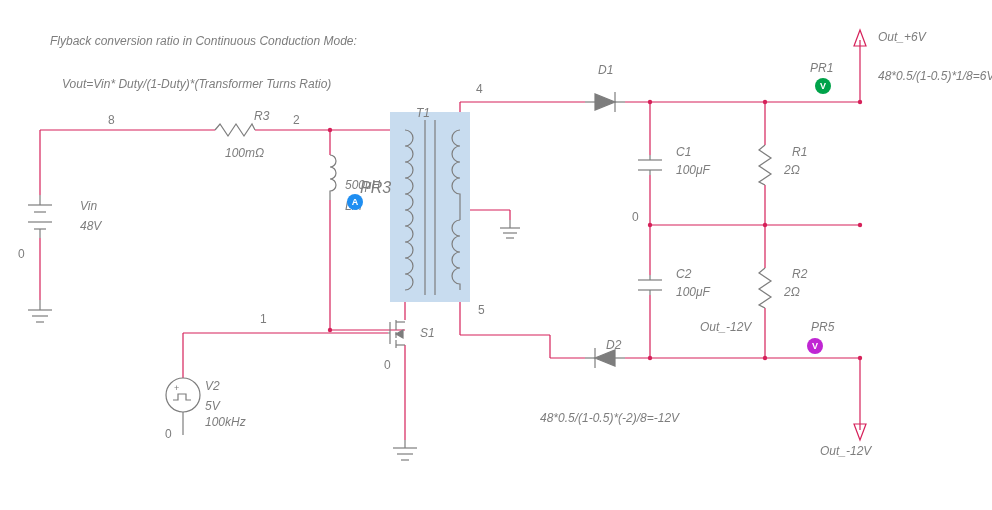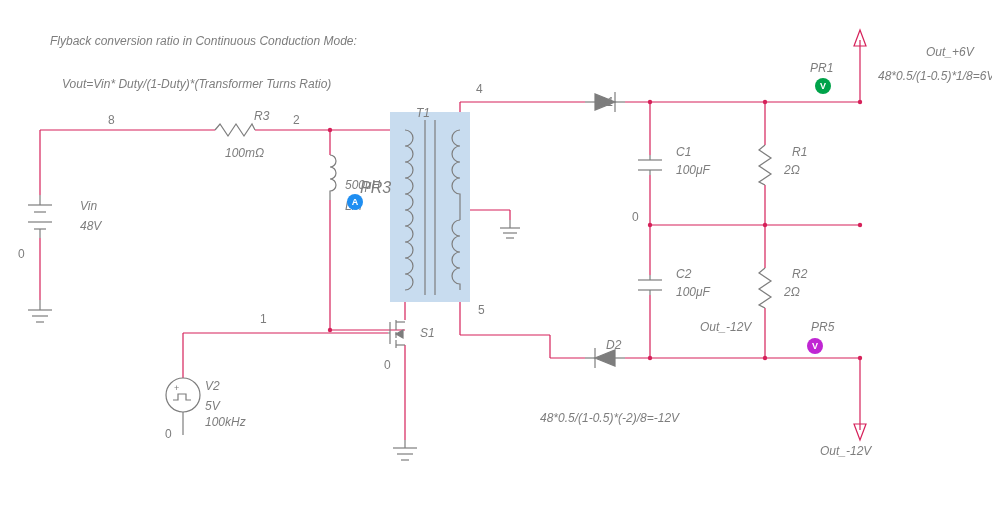--- a/index.html
+++ b/index.html
@@ -229,21 +229,21 @@
 
   <g>
     <path class="comp" d="M765 268 L759 273 L771 281 L759 289 L771 297 L759 305 L765 308"></path>
   </g>
 
 </svg>
 
 <div class="label" style="left:50px; top:33px;">Flyback conversion ratio in Continuous Conduction Mode:</div>
 <div class="label" style="left:62px; top:49px;margin-top:27px;">Vout=Vin* Duty/(1-Duty)*(Transformer Turns Ratio)</div>
 
-<div class="label" style="left:878px; top:44px;margin-left:48px;">Out_+6V</div>
+<div class="label" style="left:878px; top:29px;">Out_+6V</div>
 <div class="label" style="left:878px; top:68px;">48*0.5/(1-0.5)*1/8=6V</div>
 
 <div class="label" style="left:540px; top:410px;">48*0.5/(1-0.5)*(-2)/8=-12V</div>
 <div class="label" style="left:820px; top:443px;">Out_-12V</div>
 <div class="label" style="left:700px; top:319px;">Out_-12V</div>
 
 <div class="label" style="left:80px; top:198px;">Vin</div>
 <div class="label" style="left:80px; top:218px;">48V</div>
 
 <div class="label" style="left:230px; top:108px;margin-left:24px;">R3</div>
@@ -253,21 +253,21 @@
 <div class="label" style="left:345px; top:177px;">500μH</div>
 <div class="label" style="left:360px; top:177px; font-size:16px;">PR3</div>
 
 <div class="label" style="left:416px; top:105px;">T1</div>
 <div class="label" style="left:420px; top:325px;">S1</div>
 
 <div class="label" style="left:205px; top:378px;">V2</div>
 <div class="label" style="left:205px; top:398px;">5V</div>
 <div class="label" style="left:205px; top:414px;">100kHz</div>
 
-<div class="label" style="left:598px; top:62px;margin-top:32px;">D1</div>
+<div class="label" style="left:598px; top:62px;">D1</div>
 <div class="label" style="left:606px; top:337px;">D2</div>
 
 <div class="label" style="left:676px; top:144px;">C1</div>
 <div class="label" style="left:676px; top:162px;">100μF</div>
 <div class="label" style="left:676px; top:266px;">C2</div>
 <div class="label" style="left:676px; top:284px;">100μF</div>
 
 <div class="label" style="left:792px; top:144px;">R1</div>
 <div class="label" style="left:784px; top:162px;">2Ω</div>
 <div class="label" style="left:784px; top:266px;margin-left:8px;">R2</div>

